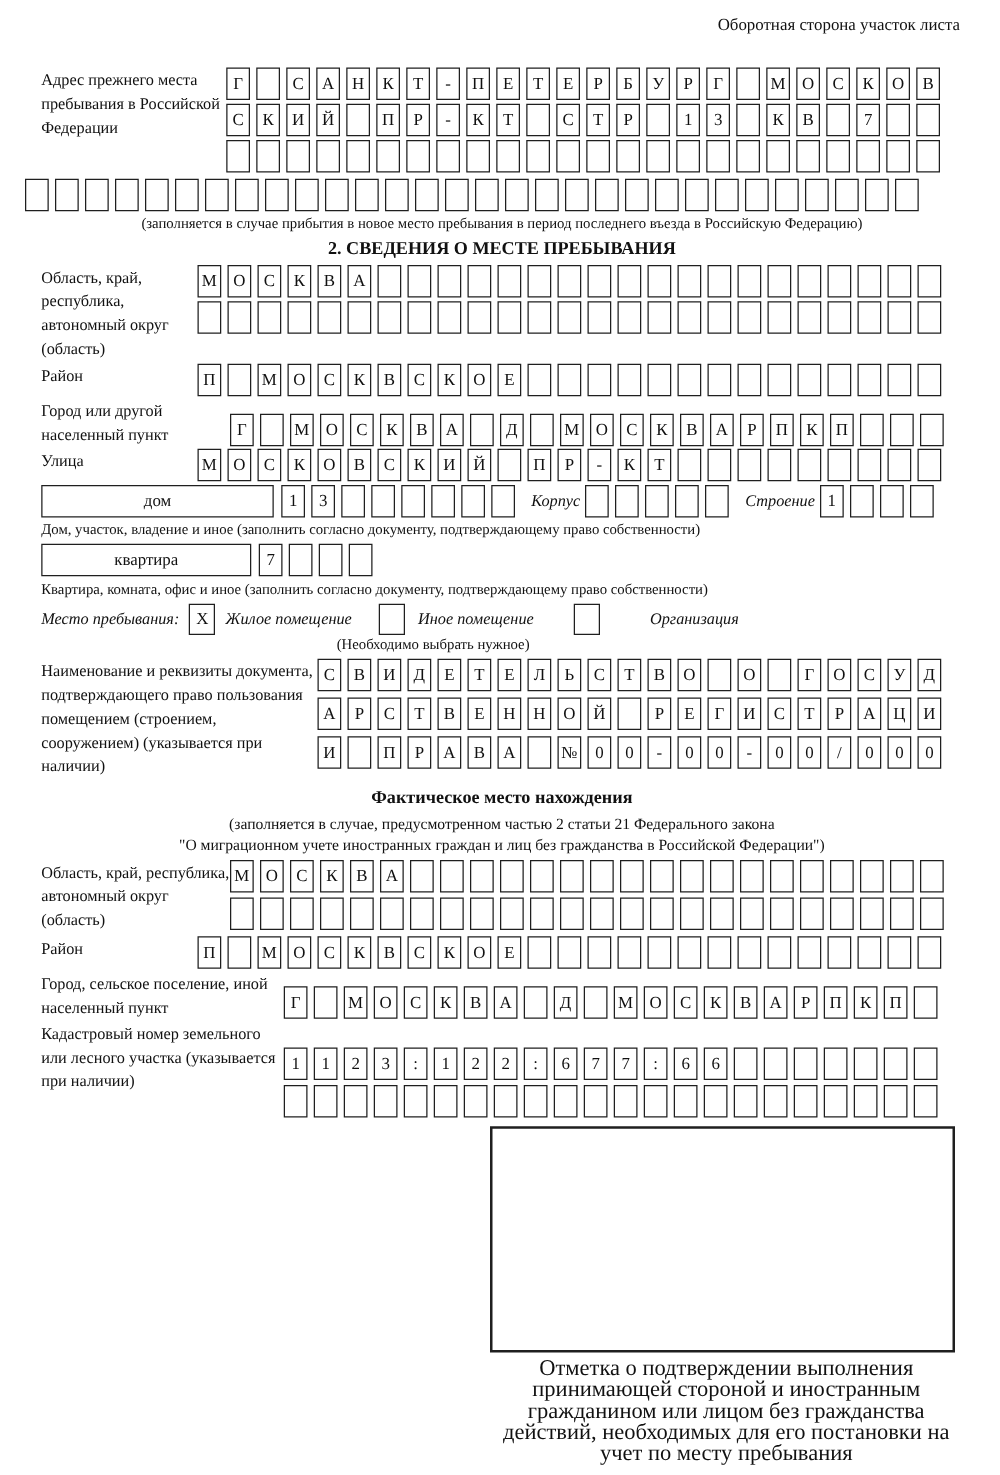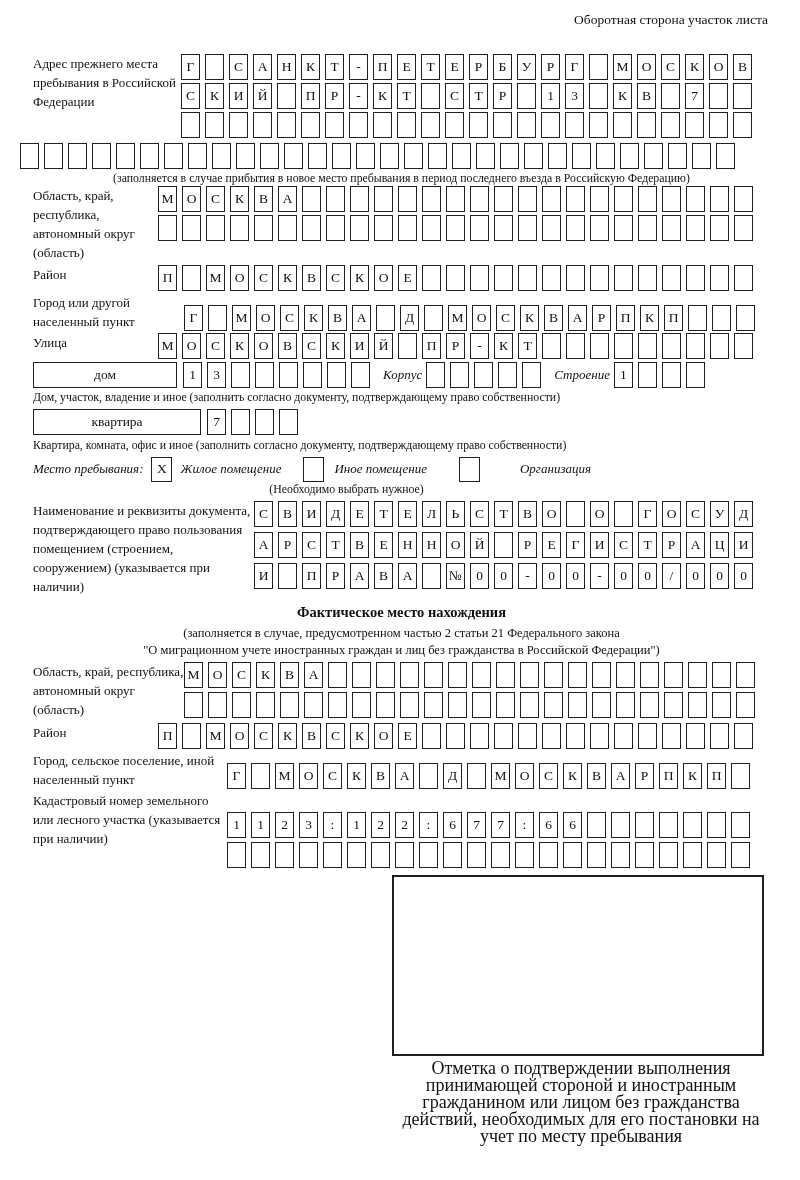--- a/index.html
+++ b/index.html
@@ -180,20 +180,21 @@
       <div class="cell"></div>
       <div class="cell"></div>
       <div class="cell"></div>
       <div class="cell"></div>
       <div class="cell"></div>
       <div class="cell"></div>
       <div class="cell"></div>
     </div>
   <div class="caption c mt2">(заполняется в случае прибытия в новое место пребывания в период последнего въезда в Российскую Федерацию)</div>
 
+  <div class="sec-title">2. СВЕДЕНИЯ О МЕСТЕ ПРЕБЫВАНИЯ</div>
 
   <div class="row">
     <div class="lbl" style="width:125px">Область, край, республика, автономный округ (область)</div>
     <div class="cellcol">
       <div class="cells">
           <div class="cell">М</div>
           <div class="cell">О</div>
           <div class="cell">С</div>
           <div class="cell">К</div>
           <div class="cell">В</div>
@@ -334,21 +335,21 @@
         <div class="cell"></div>
         <div class="cell"></div>
         <div class="cell"></div>
         <div class="cell"></div>
         <div class="cell"></div>
         <div class="cell"></div>
       </div>
   </div>
 
   <div class="row mt3">
-    <div class="wide-box" style="width:144px">дом</div>
+    <div class="wide-box" style="width:186px">дом</div>
     <div class="cells" style="margin-left:6px">
         <div class="cell">1</div>
         <div class="cell">3</div>
         <div class="cell"></div>
         <div class="cell"></div>
         <div class="cell"></div>
         <div class="cell"></div>
         <div class="cell"></div>
         <div class="cell"></div>
       </div>

